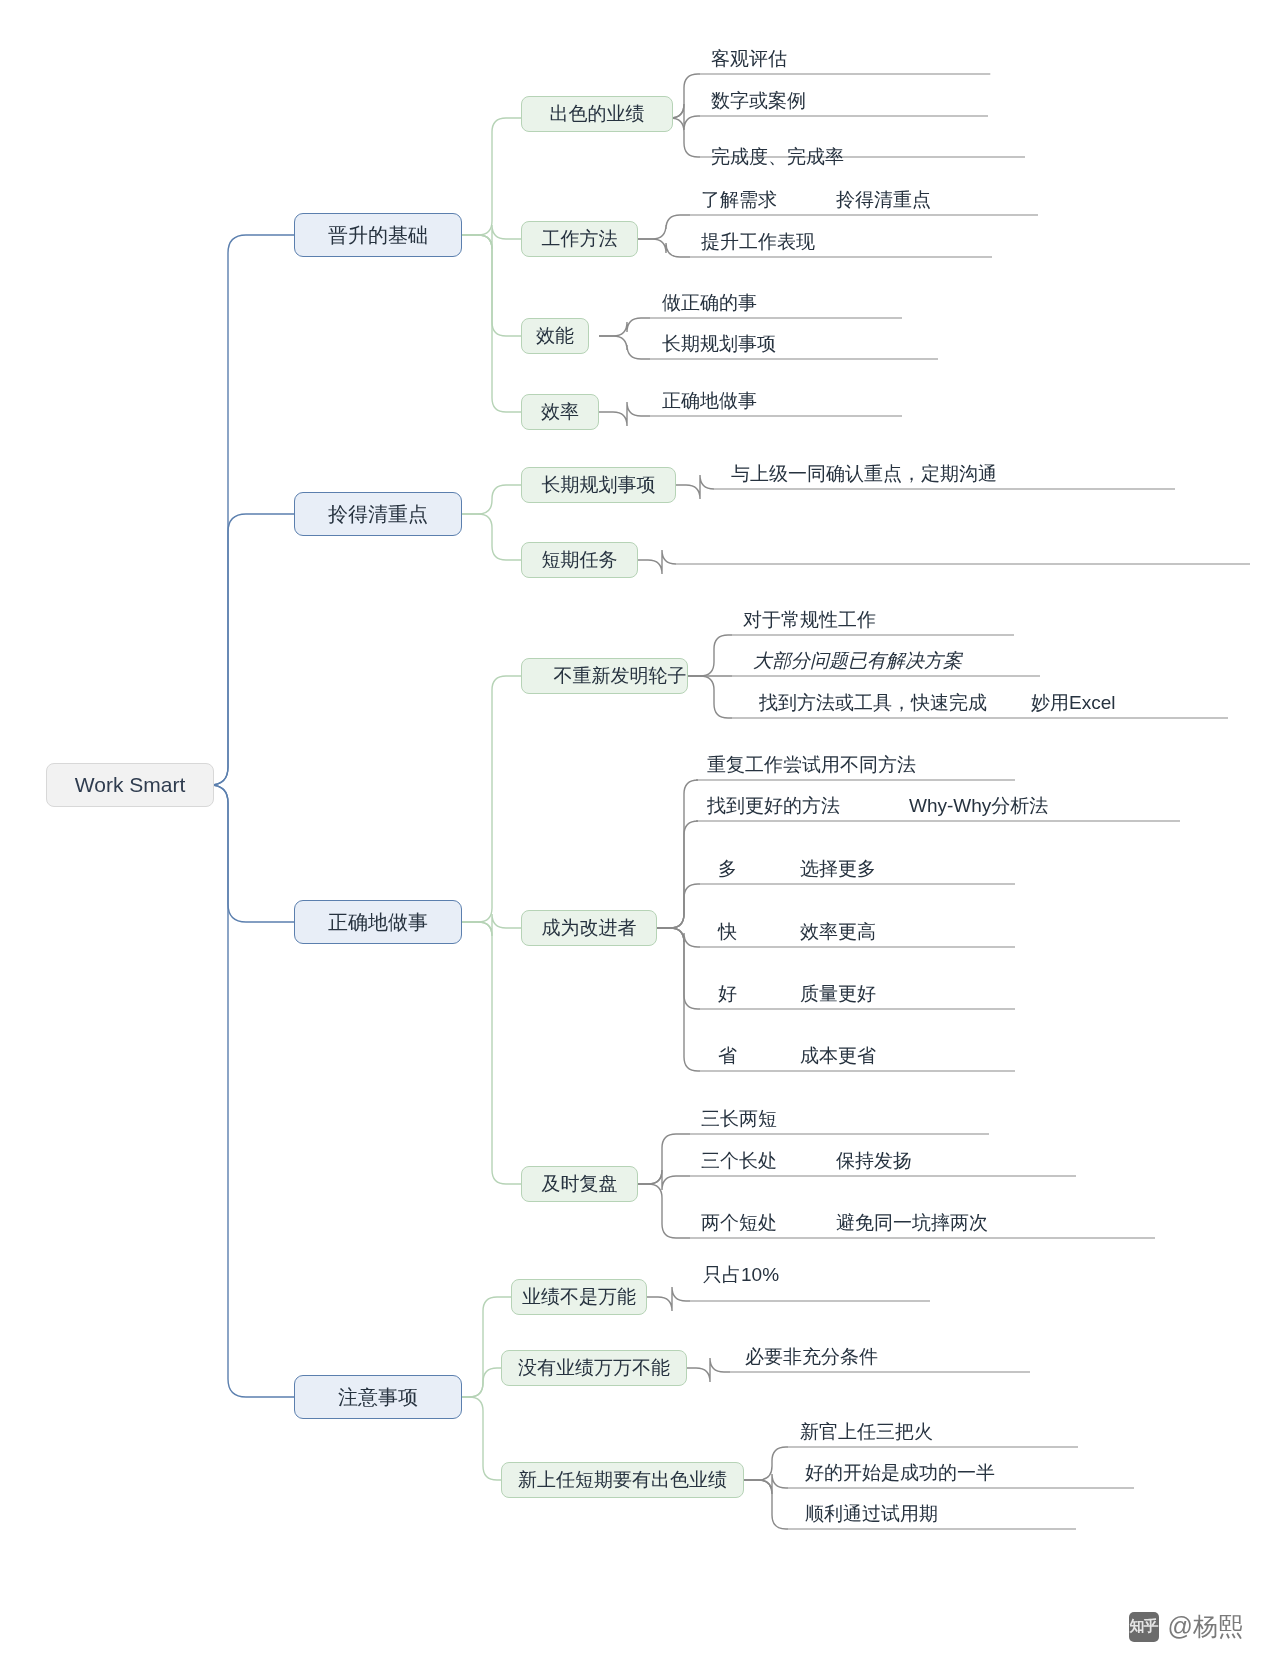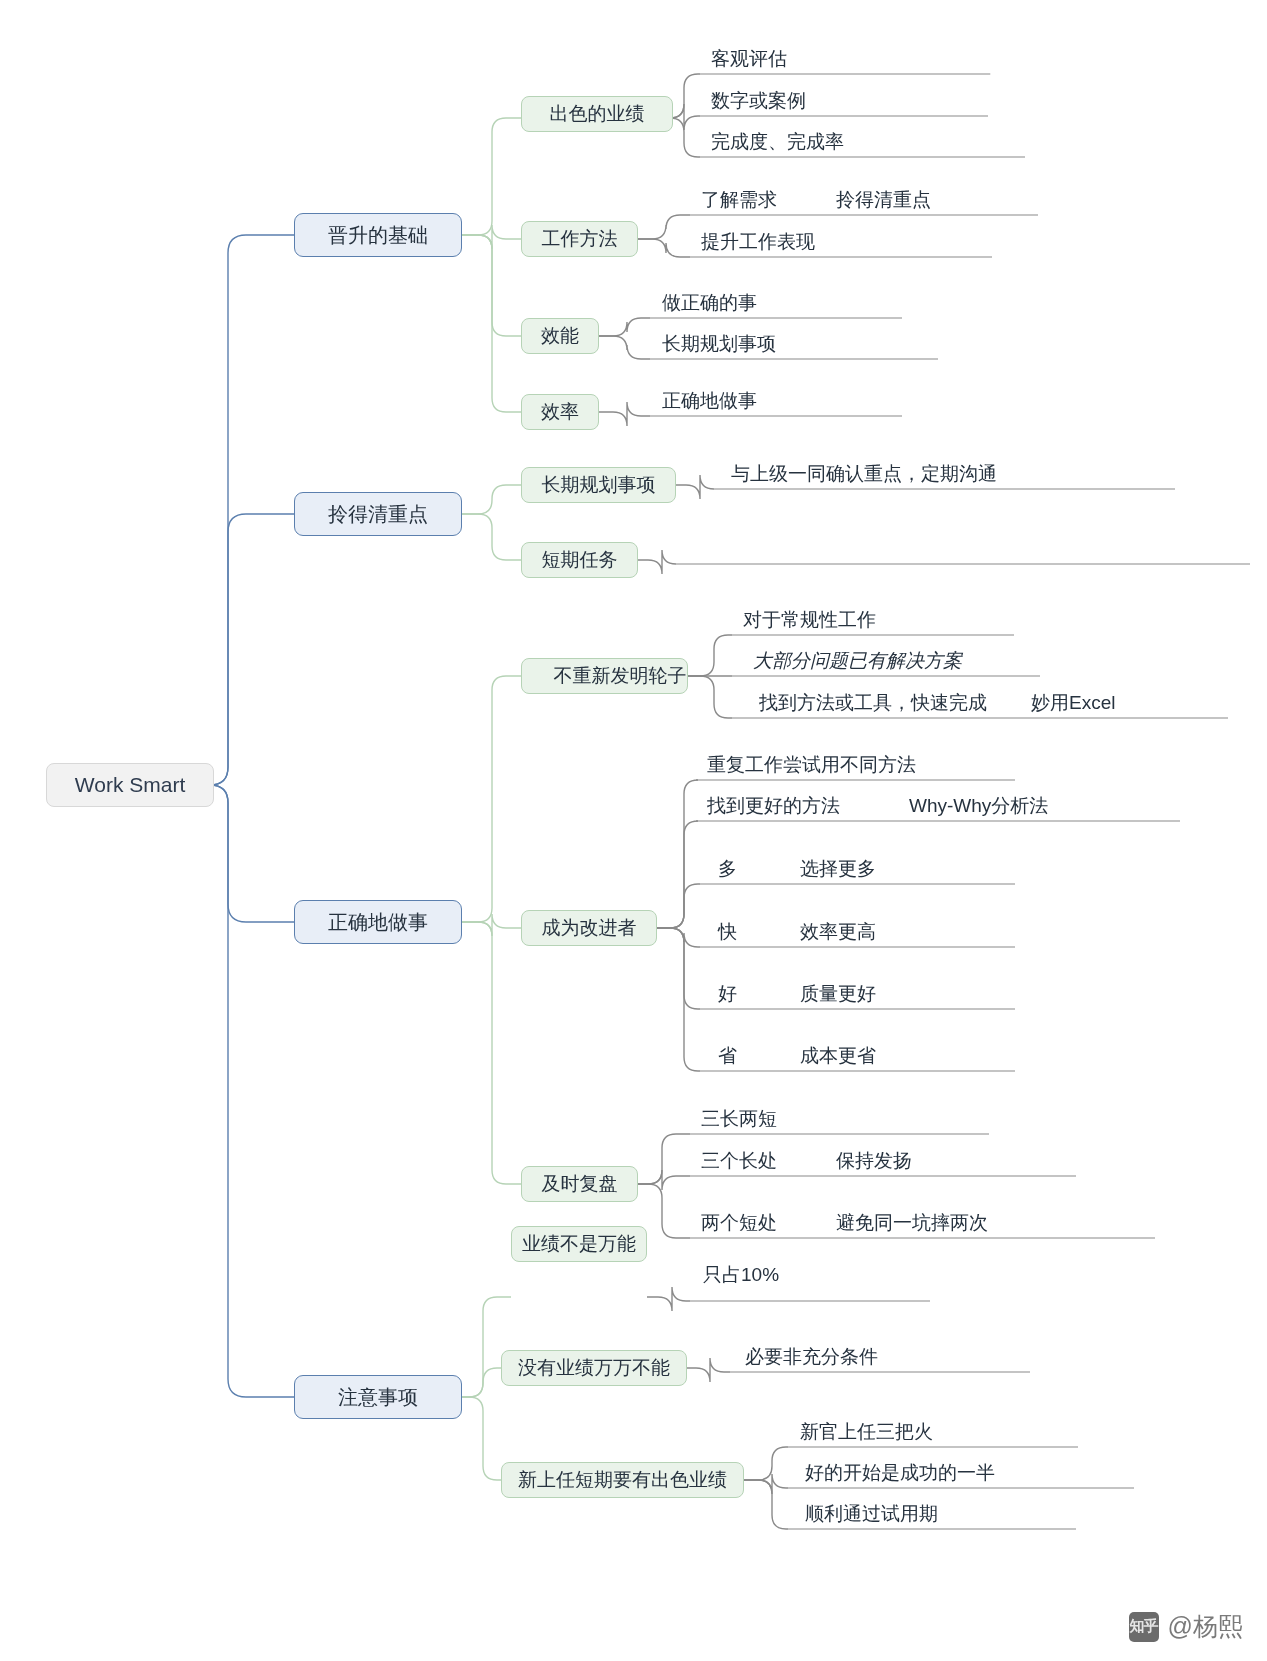--- a/index.html
+++ b/index.html
@@ -125,38 +125,38 @@
 
   <div class="node n-l2" style="left:521px;top:96px;width:152px;">
     <span>出色的业绩</span>
   </div>
   <div class="node n-leaf" style="left:707px;top:44px;">
     <span>客观评估</span>
   </div>
   <div class="node n-leaf" style="left:707px;top:86px;">
     <span>数字或案例</span>
   </div>
-  <div class="node n-leaf" style="left:707px;top:127px;">
+  <div class="node n-leaf" style="left:707px;top:142px;">
     <span>完成度、完成率</span>
   </div>
 
   <div class="node n-l2" style="left:521px;top:221px;width:117px;">
     <span>工作方法</span>
   </div>
   <div class="node n-leaf" style="left:697px;top:185px;">
     <span>了解需求</span>
   </div>
   <div class="node n-note" style="left:832px;top:185px;">
     <span>拎得清重点</span>
   </div>
   <div class="node n-leaf" style="left:697px;top:227px;">
     <span>提升工作表现</span>
   </div>
 
-  <div class="node n-l2" style="left:521px;top:318px;width:78px;">
+  <div class="node n-l2" style="left:521px;top:318px;width:68px;">
     <span>效能</span>
   </div>
   <div class="node n-leaf" style="left:658px;top:288px;">
     <span>做正确的事</span>
   </div>
   <div class="node n-leaf" style="left:658px;top:329px;">
     <span>长期规划事项</span>
   </div>
 
   <div class="node n-l2" style="left:521px;top:394px;width:78px;">
@@ -254,21 +254,21 @@
     <span>两个短处</span>
   </div>
   <div class="node n-note" style="left:832px;top:1208px;">
     <span>避免同一坑摔两次</span>
   </div>
 
   <div class="node n-l1" style="left:294px;top:1375px;width:168px;">
     <span>注意事项</span>
   </div>
 
-  <div class="node n-l2" style="left:511px;top:1226px;width:136px;">
+  <div class="node n-l2" style="left:511px;top:1279px;width:136px;">
     <span>业绩不是万能</span>
   </div>
   <div class="node n-leaf" style="left:699px;top:1260px;">
     <span>只占10%</span>
   </div>
 
   <div class="node n-l2" style="left:501px;top:1350px;width:186px;">
     <span>没有业绩万万不能</span>
   </div>
   <div class="node n-leaf" style="left:741px;top:1342px;">

